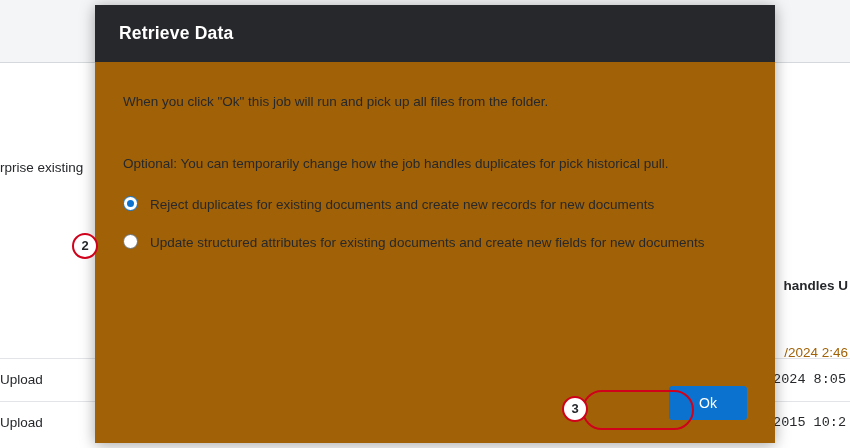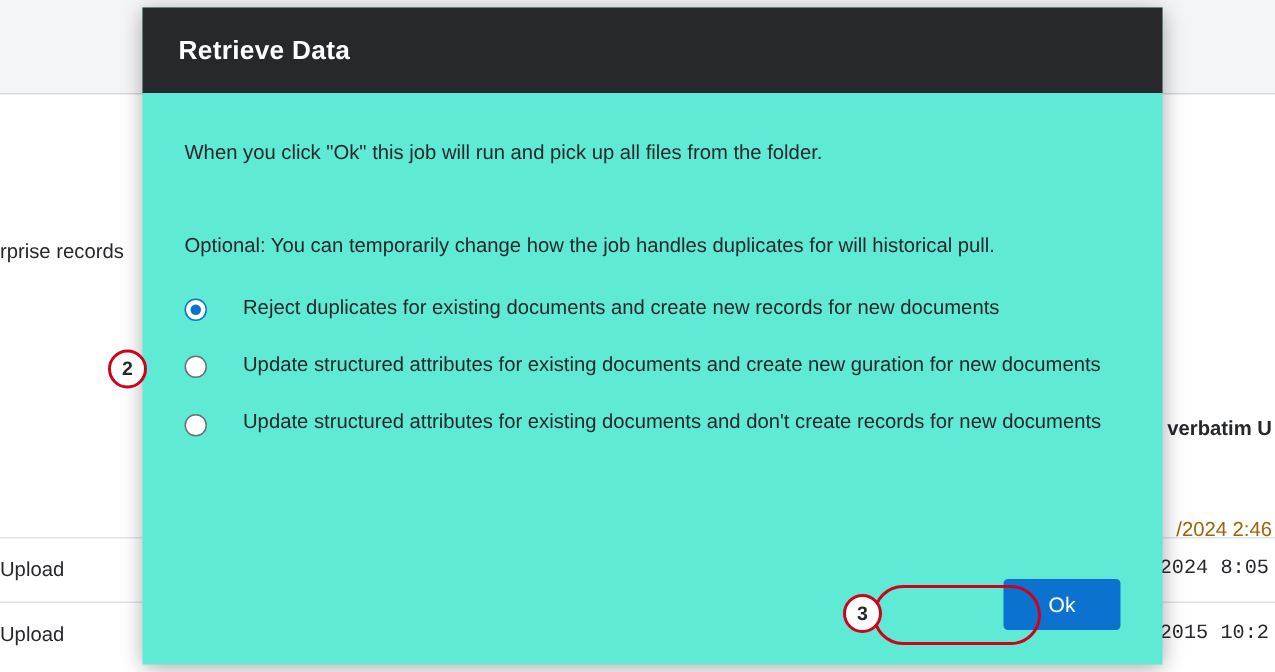--- a/index.html
+++ b/index.html
@@ -81,21 +81,21 @@
   .bg-row.r1 { top: 358px; }
   .bg-row.r2 { top: 401px; }
 
   
   .modal {
     position: absolute;
     left: 95px;
     top: 5px;
     width: 680px;
     height: 438px;
-    background: #5eead4;
+    background: #a16207;
     box-shadow: 0 2px 14px rgba(0,0,0,.35);
     display: flex;
     flex-direction: column;
   }
   .modal-header {
     height: 57px;
     background: #26282b;
     color: #ffffff;
     display: flex;
     align-items: center;
@@ -127,22 +127,22 @@
     margin: 0 0 22px 0;
   }
 
   .radio-list {
     display: flex;
     flex-direction: column;
     gap: 19px;
   }
   .radio-row {
     display: flex;
-    align-items: flex-end;
-    gap: 24px;
+    align-items: flex-start;
+    gap: 12px;
     cursor: pointer;
   }
   .radio-mark {
     flex: 0 0 auto;
     width: 15px;
     height: 15px;
     margin-top: 1px;
     border-radius: 50%;
     border: 1.6px solid #6b7075;
     background: #ffffff;
@@ -251,23 +251,23 @@
     z-index: 19;
   }
 </style>
 </head>
 <body>
 
 <div class="bg-page">
   <div class="bg-toolbar"></div>
   <div class="bg-panel"></div>
 
-  <div class="bg-text-account">rprise records</div>
-
-  <div class="bg-col-header">verbatim U</div>
+  <div class="bg-text-account">rprise existing</div>
+
+  <div class="bg-col-header">handles U</div>
 
   <div style="position:absolute;right:2px;top:345px;font-size:13.5px;color:#a16207;white-space:nowrap;">/2024 2:46</div>
 
   <div class="bg-row r1">
     <span class="cell-left">Upload</span>
     <span class="cell-right">/2024 8:05</span>
   </div>
   <div class="bg-row r2">
     <span class="cell-left">Upload</span>
     <span class="cell-right">/2015 10:2</span>
@@ -277,38 +277,34 @@
 <div class="modal">
 
   <div class="modal-header">
     <span class="modal-title">Retrieve Data</span>
   </div>
 
   <div class="modal-body">
 
     <p class="intro-text">When you click "Ok" this job will run and pick up all files from the folder.</p>
 
-    <p class="optional-text">Optional: You can temporarily change how the job handles duplicates for will historical pull.</p>
+    <p class="optional-text">Optional: You can temporarily change how the job handles duplicates for pick historical pull.</p>
 
     <div class="radio-list">
 
       <div class="radio-row selected">
         <span class="radio-mark"></span>
         <span class="radio-label">Reject duplicates for existing documents and create new records for new documents</span>
       </div>
 
       <div class="radio-row">
         <span class="radio-mark"></span>
-        <span class="radio-label">Update structured attributes for existing documents and create new guration for new documents</span>
+        <span class="radio-label">Update structured attributes for existing documents and create new fields for new documents</span>
       </div>
 
-      <div class="radio-row">
-        <span class="radio-mark"></span>
-        <span class="radio-label">Update structured attributes for existing documents and don't create records for new documents</span>
-      </div>
 
 
     </div>
   </div>
 
   <div class="modal-footer">
     <button class="btn btn-ok">Ok</button>
   </div>
 </div>
 

